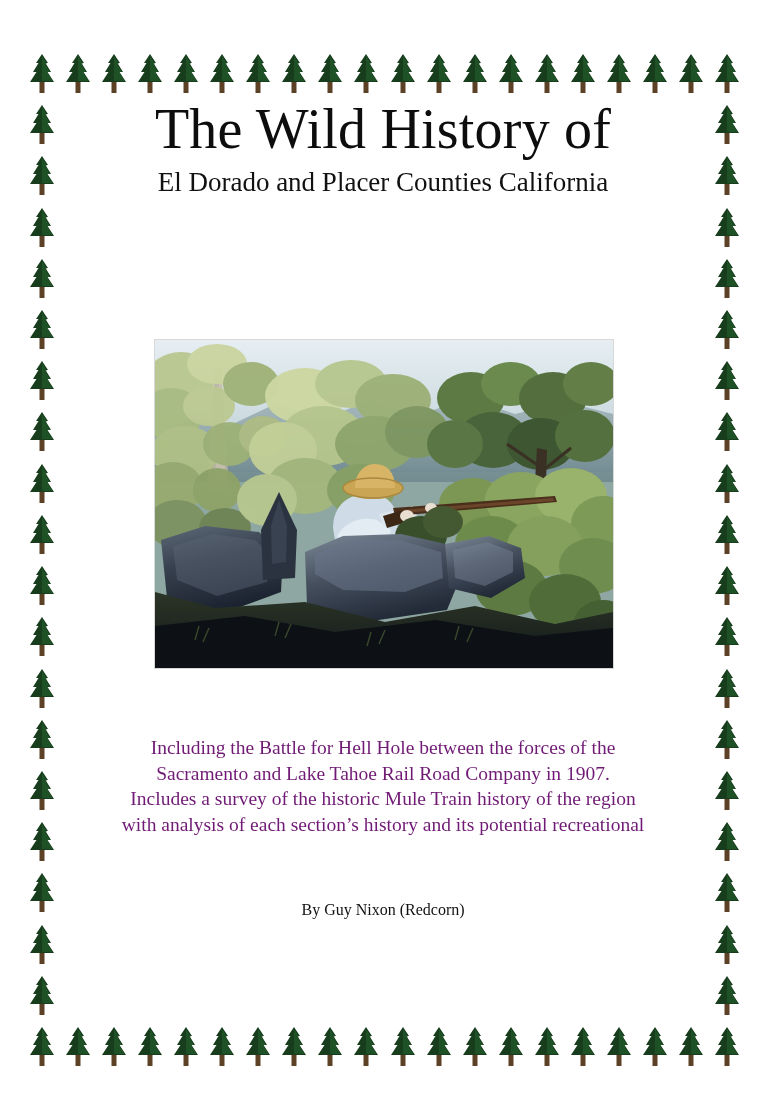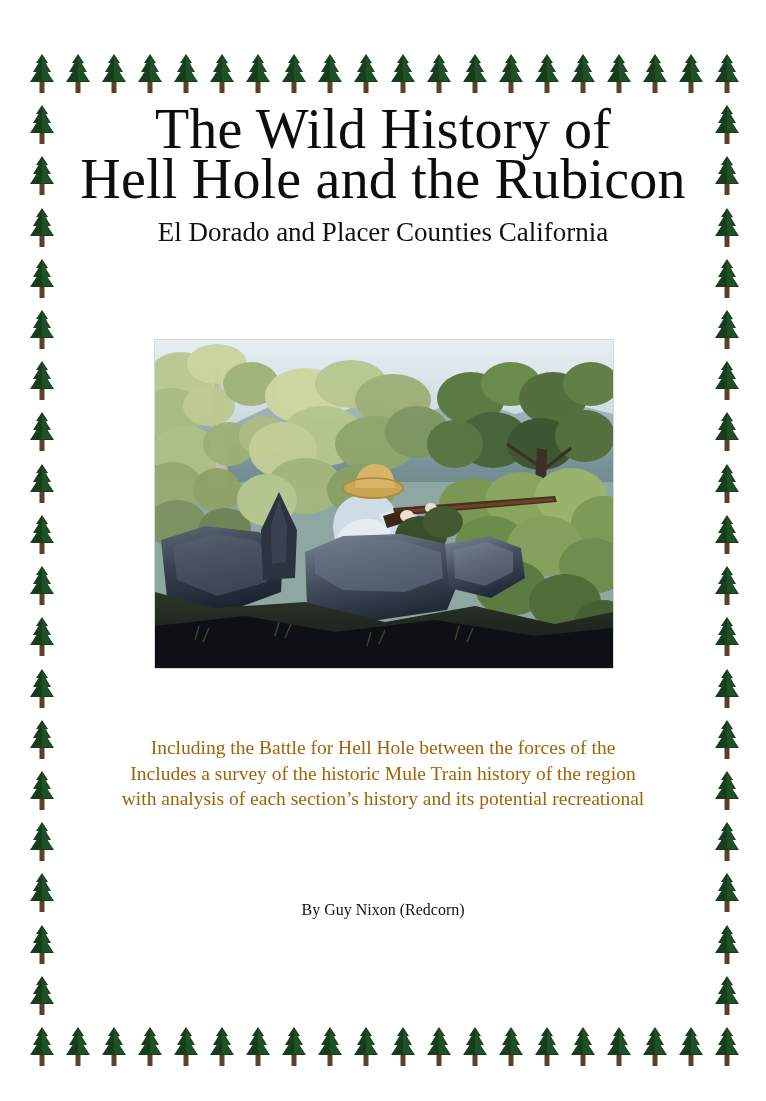--- a/index.html
+++ b/index.html
@@ -70,21 +70,21 @@
     position: absolute;
     left: 60px;
     right: 60px;
     top: 735px;
     text-align: center;
   }
   .desc-line {
     font-family: "Liberation Serif", serif;
     font-size: 19.5px;
     line-height: 25.6px;
-    color: #a16207;
+    color: #701a75;
     white-space: nowrap;
   }
   .byline {
     position: absolute;
     left: 0;
     right: 0;
     top: 901px;
     text-align: center;
     font-family: "Liberation Serif", serif;
     font-size: 16px;
@@ -626,21 +626,20 @@
         <svg viewBox="0 0 30 42">
           <rect x="12.5" y="28" width="5" height="13" fill="#5c4126"></rect>
           <polygon points="15,2 21,11 18.5,11 24,20 20.5,20 27,30 3,30 9.5,20 6,20 11.5,11 9,11" fill="#173d1c"></polygon>
           <polygon points="15,4 20,11.5 18,11.5 22.8,20 20,20 25.5,29 15,29" fill="#1e5226"></polygon>
         </svg>
       </div>
     </div>
 
   <div class="title-block">
     <div class="title-line">The Wild History of</div>
-    <div class="title-line">Hell Hole and the Rubicon</div>
     <div class="subtitle">El Dorado and Placer Counties California</div>
   </div>
 
   <div class="photo-frame">
     <svg class="photo-svg" viewBox="0 0 458 328" preserveAspectRatio="none">
       <defs>
         <linearGradient id="skyG" x1="0" y1="0" x2="0" y2="1">
           <stop offset="0%" stop-color="#e6eef2"></stop>
           <stop offset="60%" stop-color="#cddbe1"></stop>
           <stop offset="100%" stop-color="#b4c7cc"></stop>
@@ -769,19 +768,20 @@
       <path d="M0,286 L90,276 L180,292 L280,280 L380,296 L458,288 L458,328 L0,328 Z" fill="#0d1116"></path>
 
       <g stroke="#4a5a32" stroke-width="1.4" fill="none" opacity="0.75">
         <path d="M40,300 L44,286 M48,302 L54,288 M120,296 L124,282 M130,298 L136,284 M212,306 L216,292 M224,304 L230,290 M300,300 L304,286 M312,302 L318,288"></path>
       </g>
     </svg>
   </div>
 
   <div class="description">
     <div class="desc-line">Including  the Battle for Hell Hole between the forces of the</div>
+    <div class="desc-line">Sacramento and Lake Tahoe Rail Road Company in 1907.</div>
     <div class="desc-line">Includes a survey of the historic Mule Train  history of the region</div>
     <div class="desc-line">with  analysis of each section’s  history and its potential recreational</div>
   </div>
 
   <div class="byline">By Guy Nixon (Redcorn)</div>
 
 </div>
 
 </body></html>

